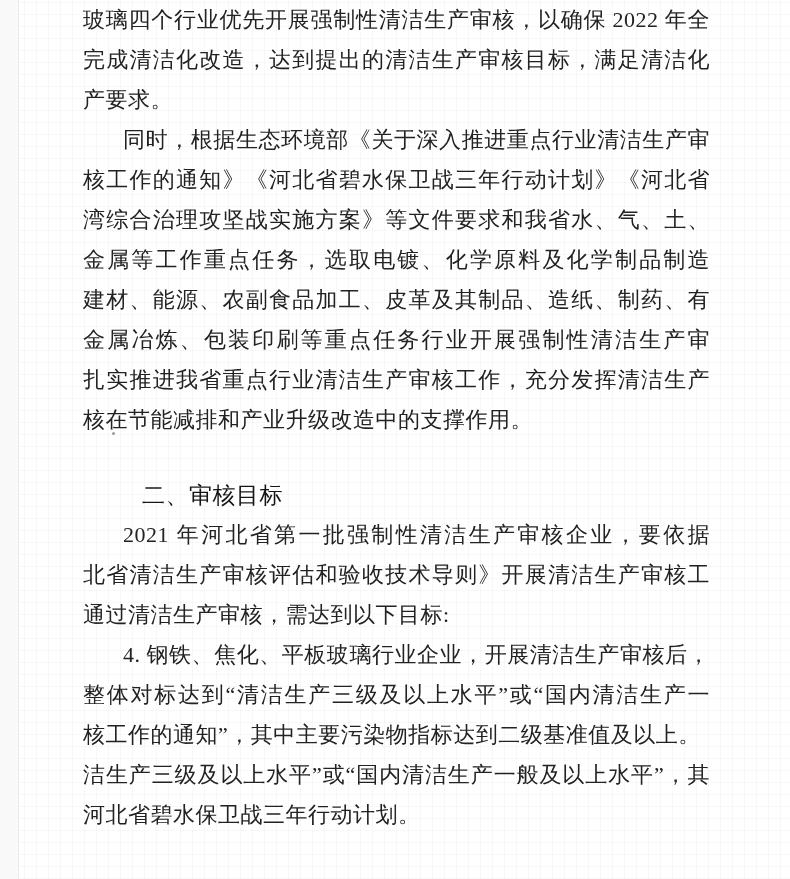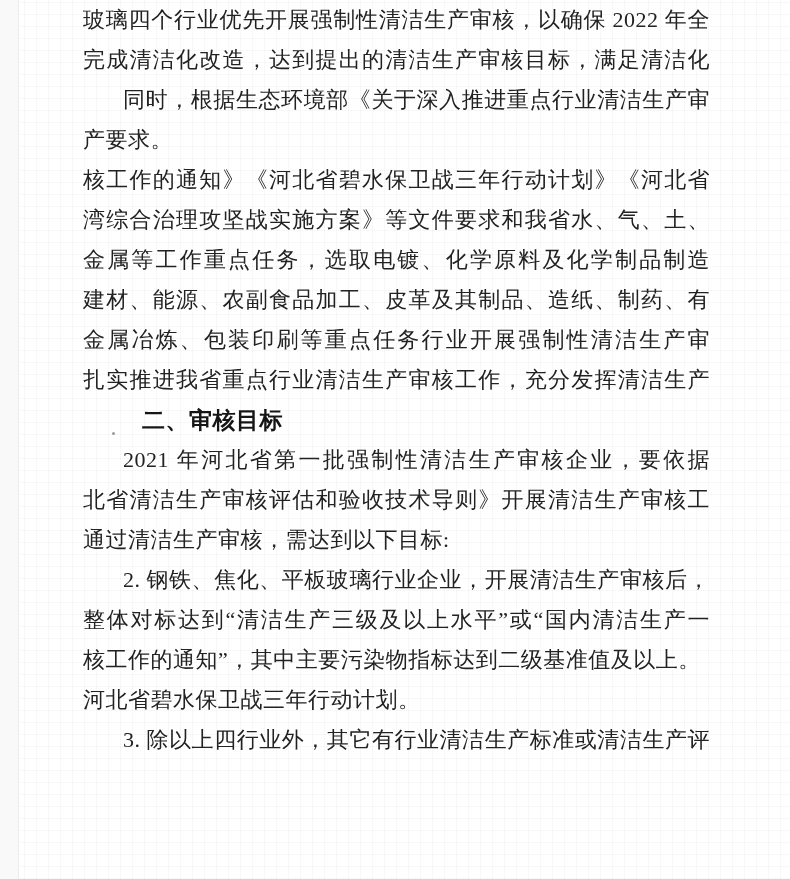--- a/index.html
+++ b/index.html
@@ -50,54 +50,56 @@
   .line.just {
     text-align: justify;
     text-align-last: justify;
     text-justify: inter-character;
   }
   .line.indent {
     padding-left: 40px;
   }
   .line.heading {
     font-family: "DejaVu Sans", "Liberation Sans", sans-serif;
-    font-weight: bold;
+    font-weight: normal;
     padding-left: 59px;
     font-size: 23px;
     color: #151515;
+    margin-top: 35px;
   }
   .speck {
     position: absolute;
     left: 112px;
     top: 432px;
     width: 3px;
     height: 3px;
     border-radius: 50%;
     background: #9a9a9a;
   }
 </style>
 </head>
 <body>
 
 <div class="page">
   <div class="speck"></div>
   <div class="doc-body">
       <div class="line just">玻璃四个行业优先开展强制性清洁生产审核，以确保 2022 年全部</div>
       <div class="line just">完成清洁化改造，达到提出的清洁生产审核目标，满足清洁化生</div>
+      <div class="line">产要求。</div>
       <div class="line just indent">同时，根据生态环境部《关于深入推进重点行业清洁生产审</div>
-      <div class="line">产要求。</div>
       <div class="line just">核工作的通知》《河北省碧水保卫战三年行动计划》《河北省渤海</div>
       <div class="line just">湾综合治理攻坚战实施方案》等文件要求和我省水、气、土、重</div>
       <div class="line just">金属等工作重点任务，选取电镀、化学原料及化学制品制造业、</div>
       <div class="line just">建材、能源、农副食品加工、皮革及其制品、造纸、制药、有色</div>
       <div class="line just">金属冶炼、包装印刷等重点任务行业开展强制性清洁生产审核，</div>
       <div class="line just">扎实推进我省重点行业清洁生产审核工作，充分发挥清洁生产审</div>
+      <div class="line">核在节能减排和产业升级改造中的支撑作用。</div>
       <div class="line heading">二、审核目标</div>
       <div class="line just indent">2021 年河北省第一批强制性清洁生产审核企业，要依据《河</div>
       <div class="line just">北省清洁生产审核评估和验收技术导则》开展清洁生产审核工作，</div>
       <div class="line">通过清洁生产审核，需达到以下目标:</div>
-      <div class="line just indent">2. 钢铁、焦化、平板玻璃行业企业，开展清洁生产审核后，</div>
+      <div class="line just indent">4. 钢铁、焦化、平板玻璃行业企业，开展清洁生产审核后，</div>
       <div class="line just">整体对标达到“清洁生产三级及以上水平”或“国内清洁生产一</div>
       <div class="line">核工作的通知”，其中主要污染物指标达到二级基准值及以上。</div>
+      <div class="line just">洁生产三级及以上水平”或“国内清洁生产一般及以上水平”，其</div>
       <div class="line">河北省碧水保卫战三年行动计划。</div>
-      <div class="line just indent">3. 除以上四行业外，其它有行业清洁生产标准或清洁生产评</div>
     </div>
 </div>
 
 </body></html>

